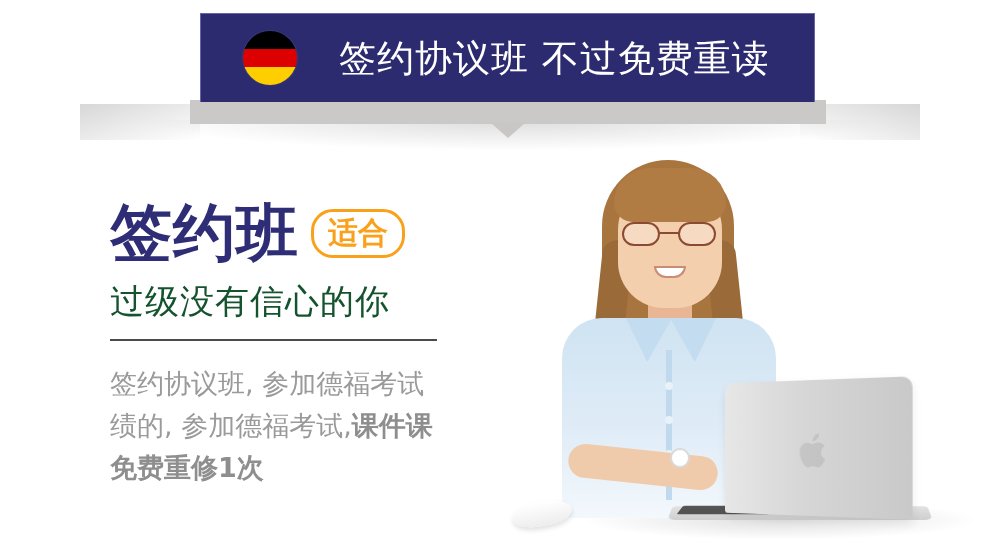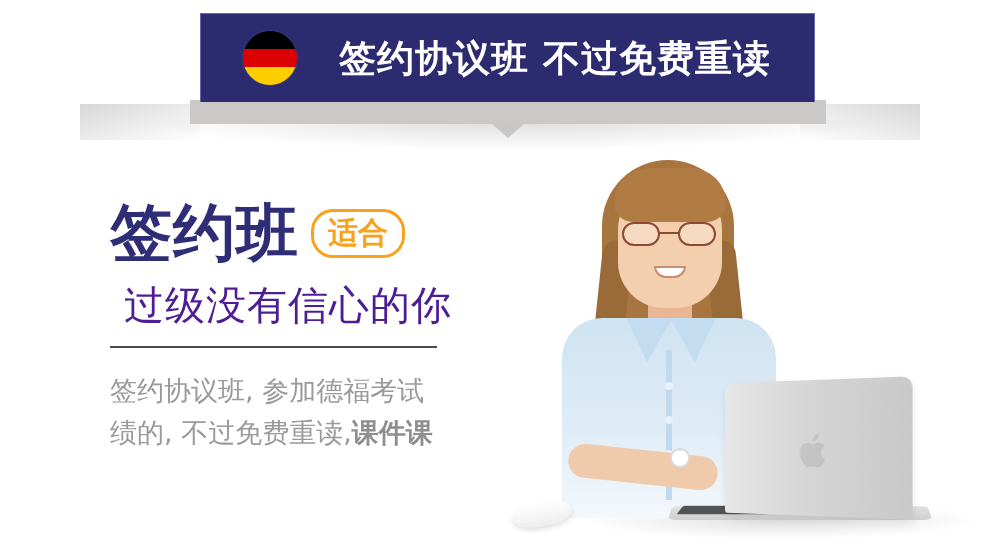--- a/index.html
+++ b/index.html
@@ -96,21 +96,21 @@
     width: 100%;
     height: 33.34%;
   }
   .flag-icon .band.black { background: #000000; }
   .flag-icon .band.red   { background: #dd0000; }
   .flag-icon .band.gold  { background: #ffce00; }
 
   .banner-title {
     color: #ffffff;
     font-size: 37px;
-    font-weight: bold;
+    font-weight: normal;
     letter-spacing: 1px;
     margin-left: 42px;
     white-space: nowrap;
     line-height: 1;
   }
 
   
   .copy {
     position: absolute;
     left: 110px;
@@ -137,26 +137,25 @@
     color: #f9a11b;
     font-size: 30px;
     font-weight: bold;
     padding: 4px 14px 6px 14px;
     line-height: 1.1;
     white-space: nowrap;
     text-align: center;
   }
   .subhead {
     margin-top: 12px;
-    color: #4c1d95;
-    font-size: 40px;
+    color: #14532d;
+    font-size: 34px;
     line-height: 1.15;
     letter-spacing: 1px;
     white-space: nowrap;
-    margin-left: 14px;
   }
   .divider {
     margin-top: 18px;
     width: 327px;
     height: 2px;
     background: #4a4a4a;
   }
   .body-copy {
     margin-top: 22px;
     color: #9a9a9a;
@@ -414,21 +413,22 @@
       <div class="headline">签约班</div>
       <div class="badge">适合</div>
     </div>
 
     <div class="subhead">过级没有信心的你</div>
 
     <div class="divider"></div>
 
     <div class="body-copy">
       <div>签约协议班, 参加德福考试</div>
-      <div><span>绩的, 不过免费重读,</span><span class="strong">课件课</span></div>
+      <div><span>绩的, 参加德福考试,</span><span class="strong">课件课</span></div>
+      <div class="strong">免费重修1次</div>
     </div>
   </div>
 
   <div class="photo">
     <div class="floor-shadow"></div>
 
     <div class="hair-back"></div>
     <div class="hair-tail-l"></div>
     <div class="hair-tail-r"></div>
     <div class="neck"></div>

